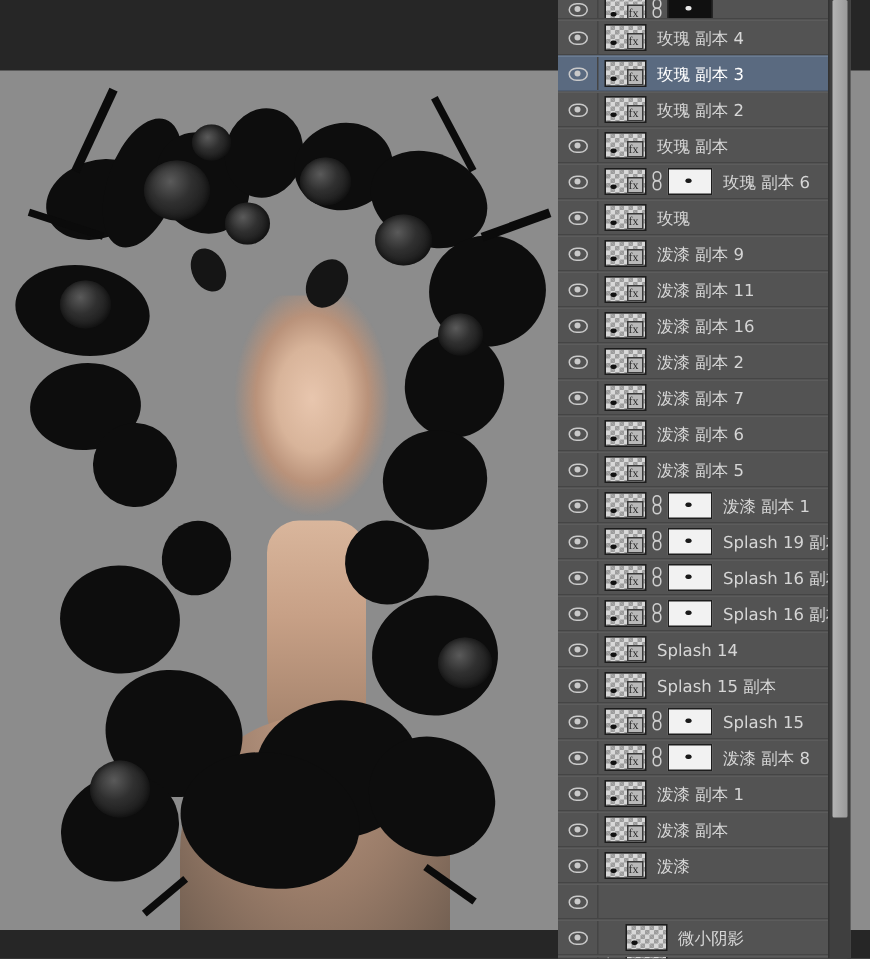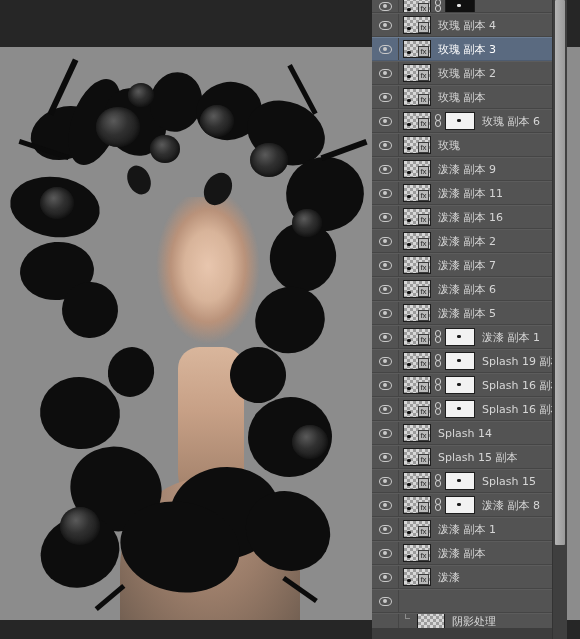--- a/index.html
+++ b/index.html
@@ -54,22 +54,22 @@
 
   .thumb{width:28px;height:18px;min-width:28px;position:relative;
          border:1px solid #1d1d1d;box-sizing:border-box;
          background-image:
            linear-gradient(45deg,#9c9c9c 25%,transparent 25%,transparent 75%,#9c9c9c 75%,#9c9c9c),
            linear-gradient(45deg,#9c9c9c 25%,#d8d8d8 25%,#d8d8d8 75%,#9c9c9c 75%,#9c9c9c);
          background-size:6px 6px;background-position:0 0,3px 3px;}
   .thumb .px{position:absolute;background:#101010;}
   .thumb .fx{position:absolute;right:1px;bottom:0px;width:11px;height:11px;
              background:#b9b9b9;border:1px solid #3a3a3a;box-sizing:border-box;
-             color:#2a2a2a;font-size:8px;line-height:9px;text-align:center;
-             font-family:Liberation Sans, sans-serif;}
+             color:#2a2a2a;font-size:8px;line-height:9px;
+             font-family:Liberation Serif, serif;}
 
   .link-icon{width:10px;min-width:10px;height:14px;margin:0 2px;position:relative;}
   .link-icon:before,.link-icon:after{content:"";position:absolute;left:2px;width:6px;height:7px;
       border:1.4px solid #cfcfcf;border-radius:3px;box-sizing:border-box;}
   .link-icon:before{top:0;}
   .link-icon:after{top:6px;}
 
   .mask{width:30px;height:18px;min-width:30px;background:#f2f2f2;
         border:1px solid #1d1d1d;box-sizing:border-box;position:relative;}
   .mask .sp{position:absolute;background:#1a1a1a;border-radius:40%;}
@@ -494,20 +494,32 @@
               <div class="fx">fx</div>
             </div>
             <div class="lname">泼漆</div>
           </div>
         </div>
         <div class="row">
           <div class="eye-cell">
             <div class="eye"></div>
           </div>
         </div>
+        <div class="row">
+          <div class="eye-cell">
+            <div class="eye"></div>
+          </div>
+          <div class="content">
+            <div class="indent"></div>
+            <div class="thumb">
+              <div class="px" style="left: 3px; bottom: 3px; width: 4px; height: 3px; border-radius: 40%;"></div>
+            </div>
+            <div class="lname">微小阴影</div>
+          </div>
+        </div>
         <div class="row partial-bottom">
           <div class="eye-cell"></div>
           <div class="content">
             <div class="bracket"></div>
             <div style="width: 7px; min-width: 7px;"></div>
             <div class="thumb"></div>
             <div class="lname">阴影处理</div>
           </div>
         </div>
       </div>

